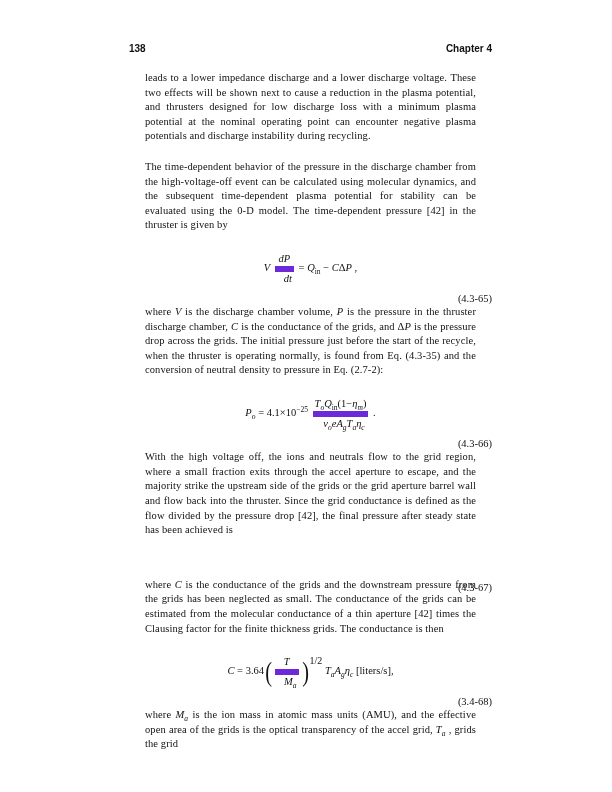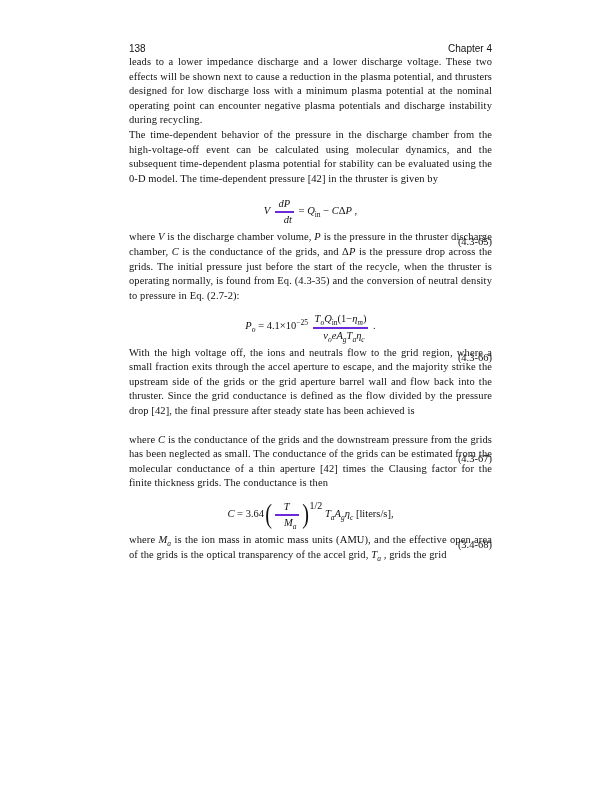--- a/index.html
+++ b/index.html
@@ -20,26 +20,26 @@
     position: absolute;
     left: 129px;
     top: 43px;
     width: 363px;
   }
   .page-header {
     display: flex;
     justify-content: space-between;
     align-items: baseline;
     font-family: "Liberation Sans", sans-serif;
-    font-weight: normal;
+    font-weight: bold;
     font-size: 10px;
     line-height: 12px;
   }
   p.body-par {
-    margin: 0;
+    margin: 16px;
     font-size: 10.5px;
     line-height: 14.6px;
     text-align: justify;
     letter-spacing: 0.1px;
   }
   .mt-a { margin-top: 26px; }
   .mt-b { margin-top: 6px; }
   .mt-c { margin-top: 8px; }
   .mt-d { margin-top: 4px; }
   .mt-e { margin-top: 5px; }
@@ -68,21 +68,21 @@
   .frac {
     display: inline-block;
     vertical-align: middle;
     text-align: center;
     margin: 0 2px;
     line-height: 1.15;
   }
   .frac .num {
     display: block;
     padding: 0 2px 1px 2px;
-    border-bottom: 2px solid #6d28d9;
+    border-bottom: 6px solid #6d28d9;
     text-align: center;
   }
   .frac .den {
     display: block;
     padding: 1px 2px 0 2px;
     margin-left: 7px;
   }
   .pgroup {
     display: inline-flex;
     align-items: center;

